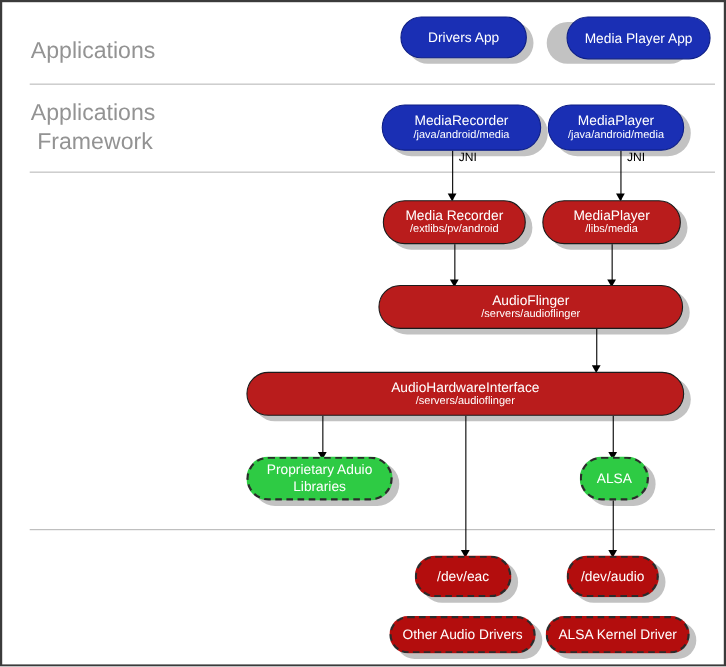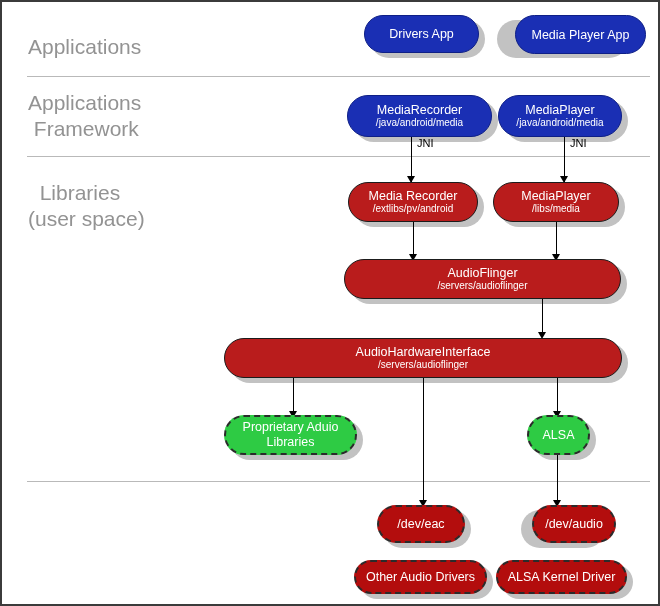--- a/index.html
+++ b/index.html
@@ -80,22 +80,20 @@
 
 <div id="canvas">
 
   <div class="sep" style="top:74px;"></div>
   <div class="sep" style="top:154px;"></div>
   <div class="sep" style="top:479px;"></div>
 
   <div class="layer-label" style="left:26px;top:32px;">Applications</div>
   <div class="layer-label" style="left:26px;top:88px;">Applications
  Framework</div>
-  <div class="layer-label" style="left:26px;top:178px;">  Libraries
-(user space)</div>
 
   <div class="shadow" style="left:368px;top:18px;width:115px;height:38px;"></div>
   <div class="node blue" style="left:362px;top:13px;width:115px;height:38px;">
     <span class="t1">Drivers App</span>
   </div>
 
   <div class="shadow" style="left:495px;top:18px;width:131px;height:38px;"></div>
   <div class="node blue" style="left:513px;top:13px;width:131px;height:39px;">
     <span class="t1">Media Player App</span>
   </div>
@@ -174,21 +172,21 @@
 
   <div class="vline" style="left:555px;top:453px;height:50px;"></div>
   <div class="arrow" style="left:551px;top:498px;"></div>
 
   <div class="shadow" style="left:381px;top:508px;width:88px;height:38px;"></div>
   <div class="node red-dash" style="left:375px;top:503px;width:88px;height:38px;">
     <span class="t1">/dev/eac</span>
   </div>
 
   <div class="shadow" style="left:519px;top:508px;width:84px;height:38px;"></div>
-  <div class="node red-dash" style="left:530px;top:503px;width:84px;height:38px;text-align:center;">
+  <div class="node red-dash" style="left:513px;top:503px;width:84px;height:38px;text-align:center;">
     <span class="t1">/dev/audio</span>
   </div>
 
   <div class="shadow" style="left:358px;top:563px;width:133px;height:34px;"></div>
   <div class="node red-dash" style="left:352px;top:558px;width:133px;height:34px;">
     <span class="t1">Other Audio Drivers</span>
   </div>
 
   <div class="shadow" style="left:500px;top:563px;width:131px;height:34px;"></div>
   <div class="node red-dash" style="left:494px;top:558px;width:131px;height:34px;">

